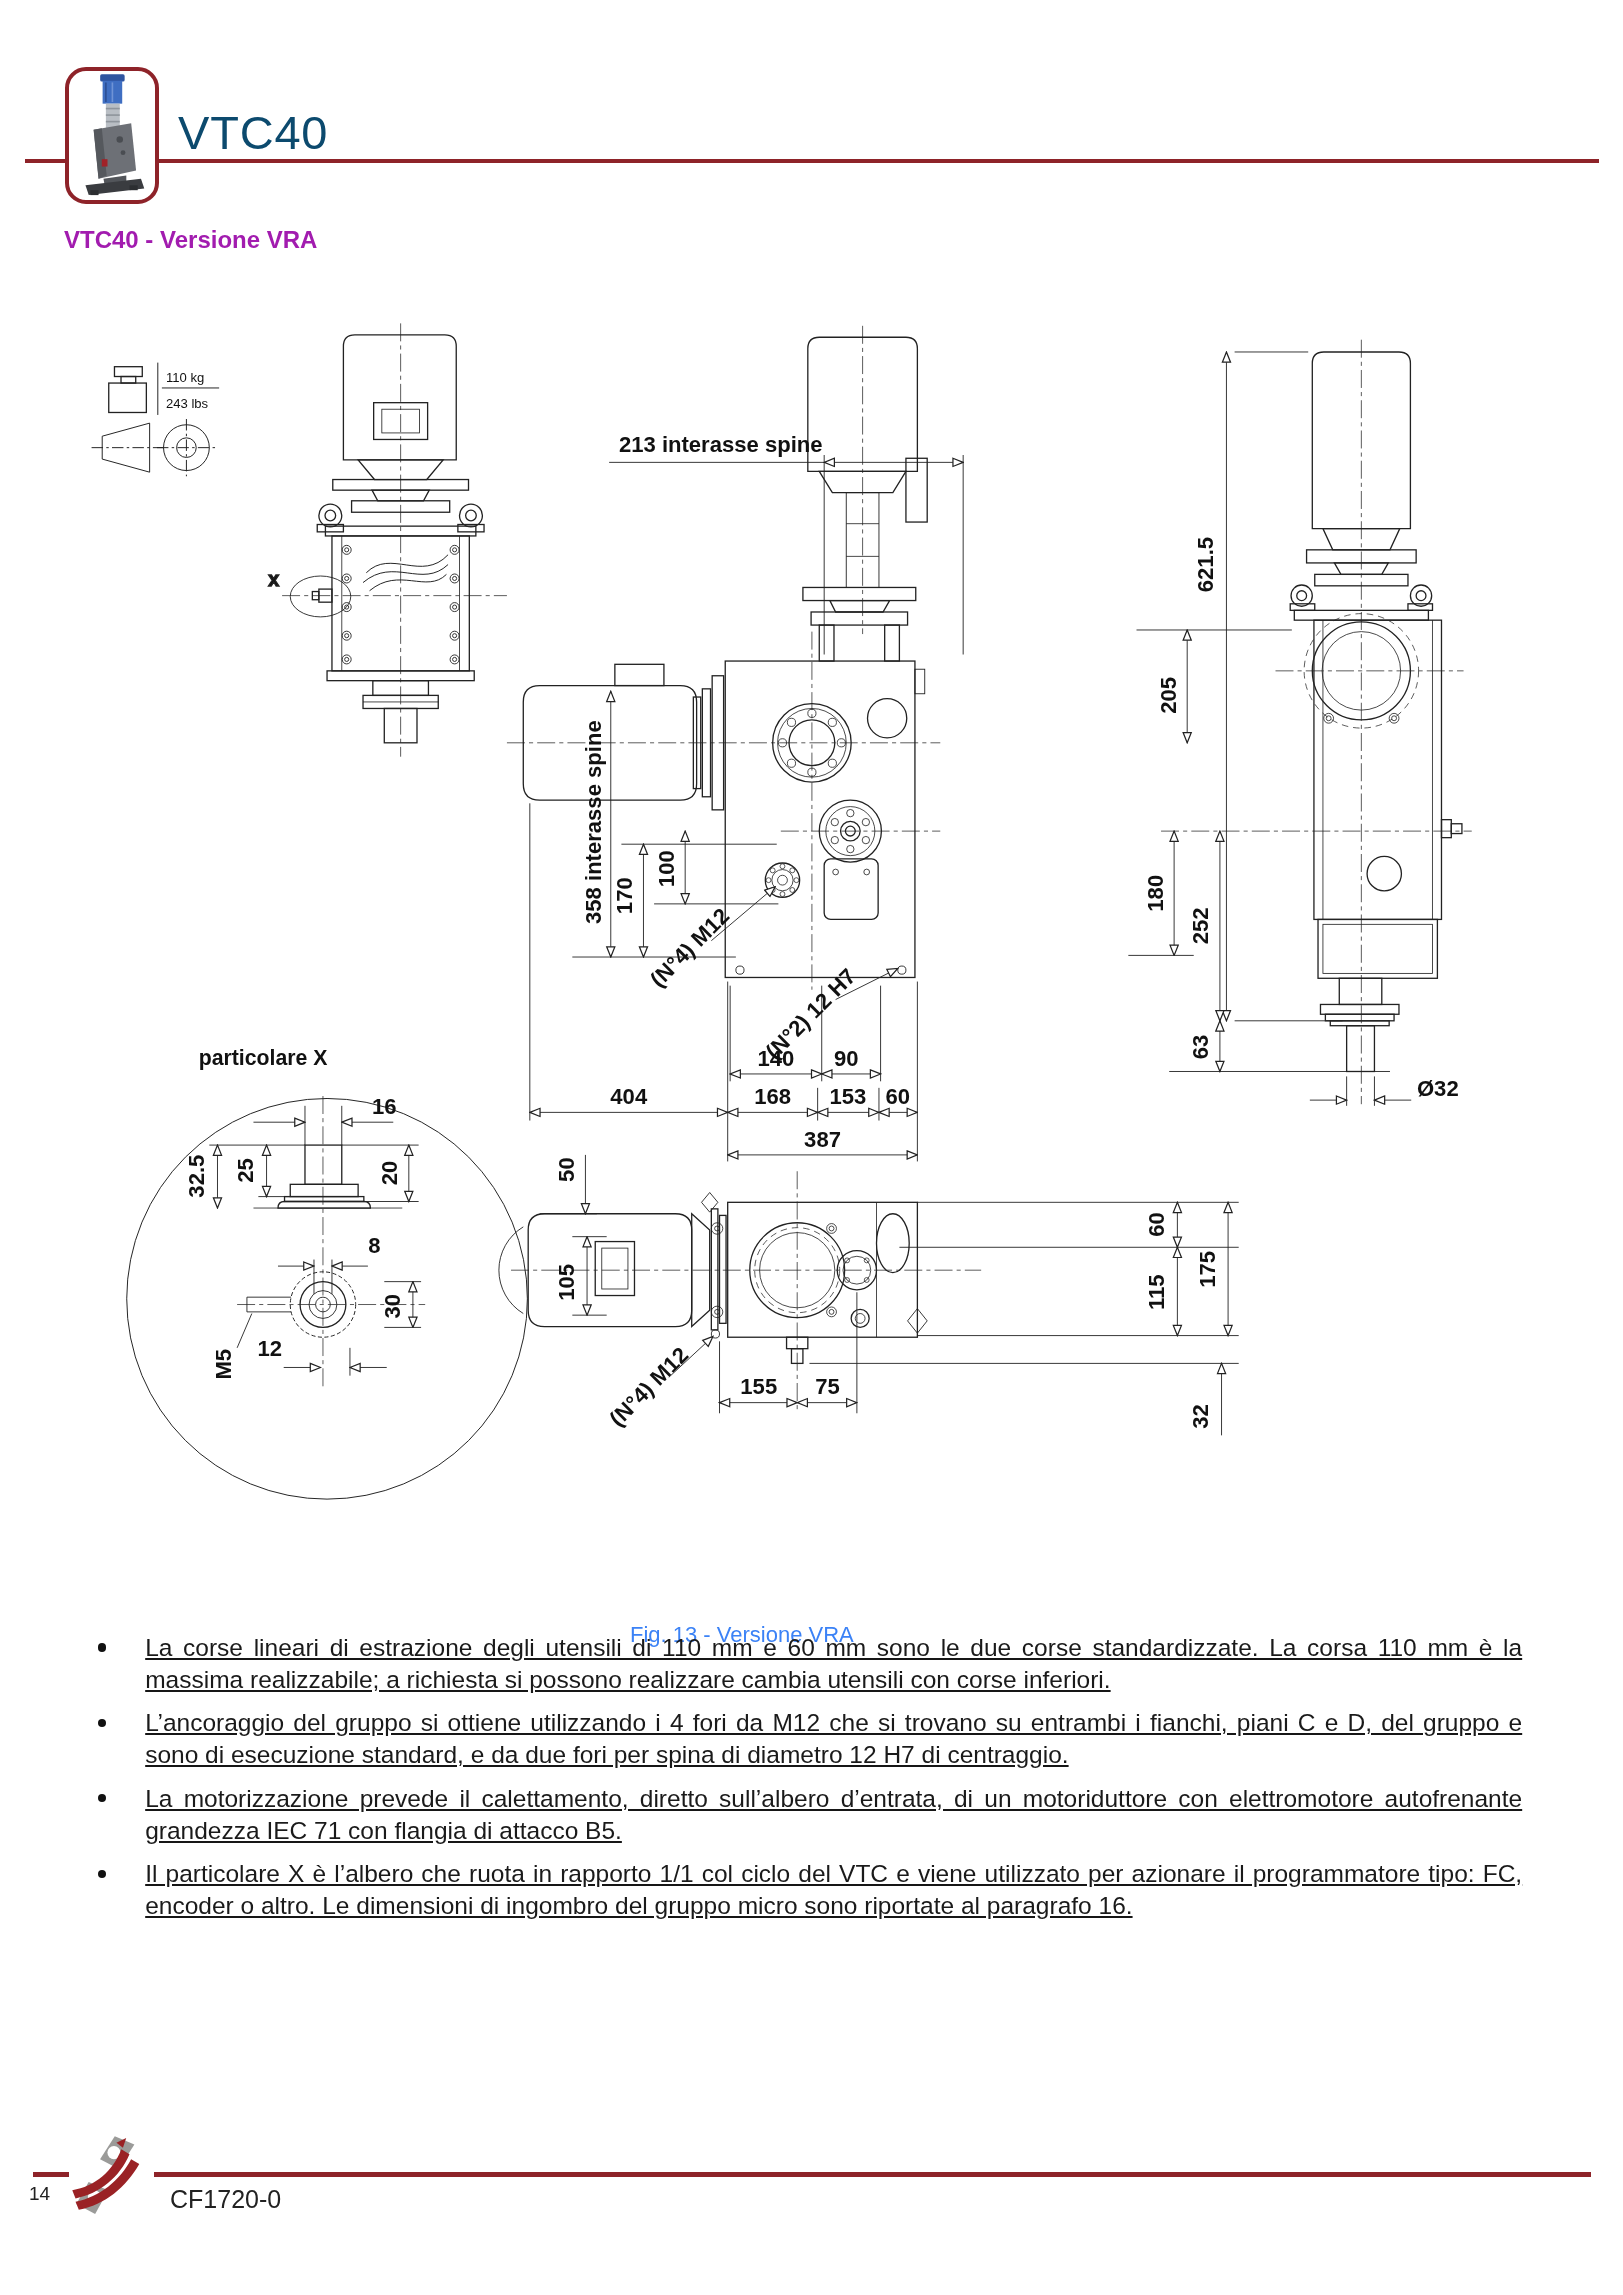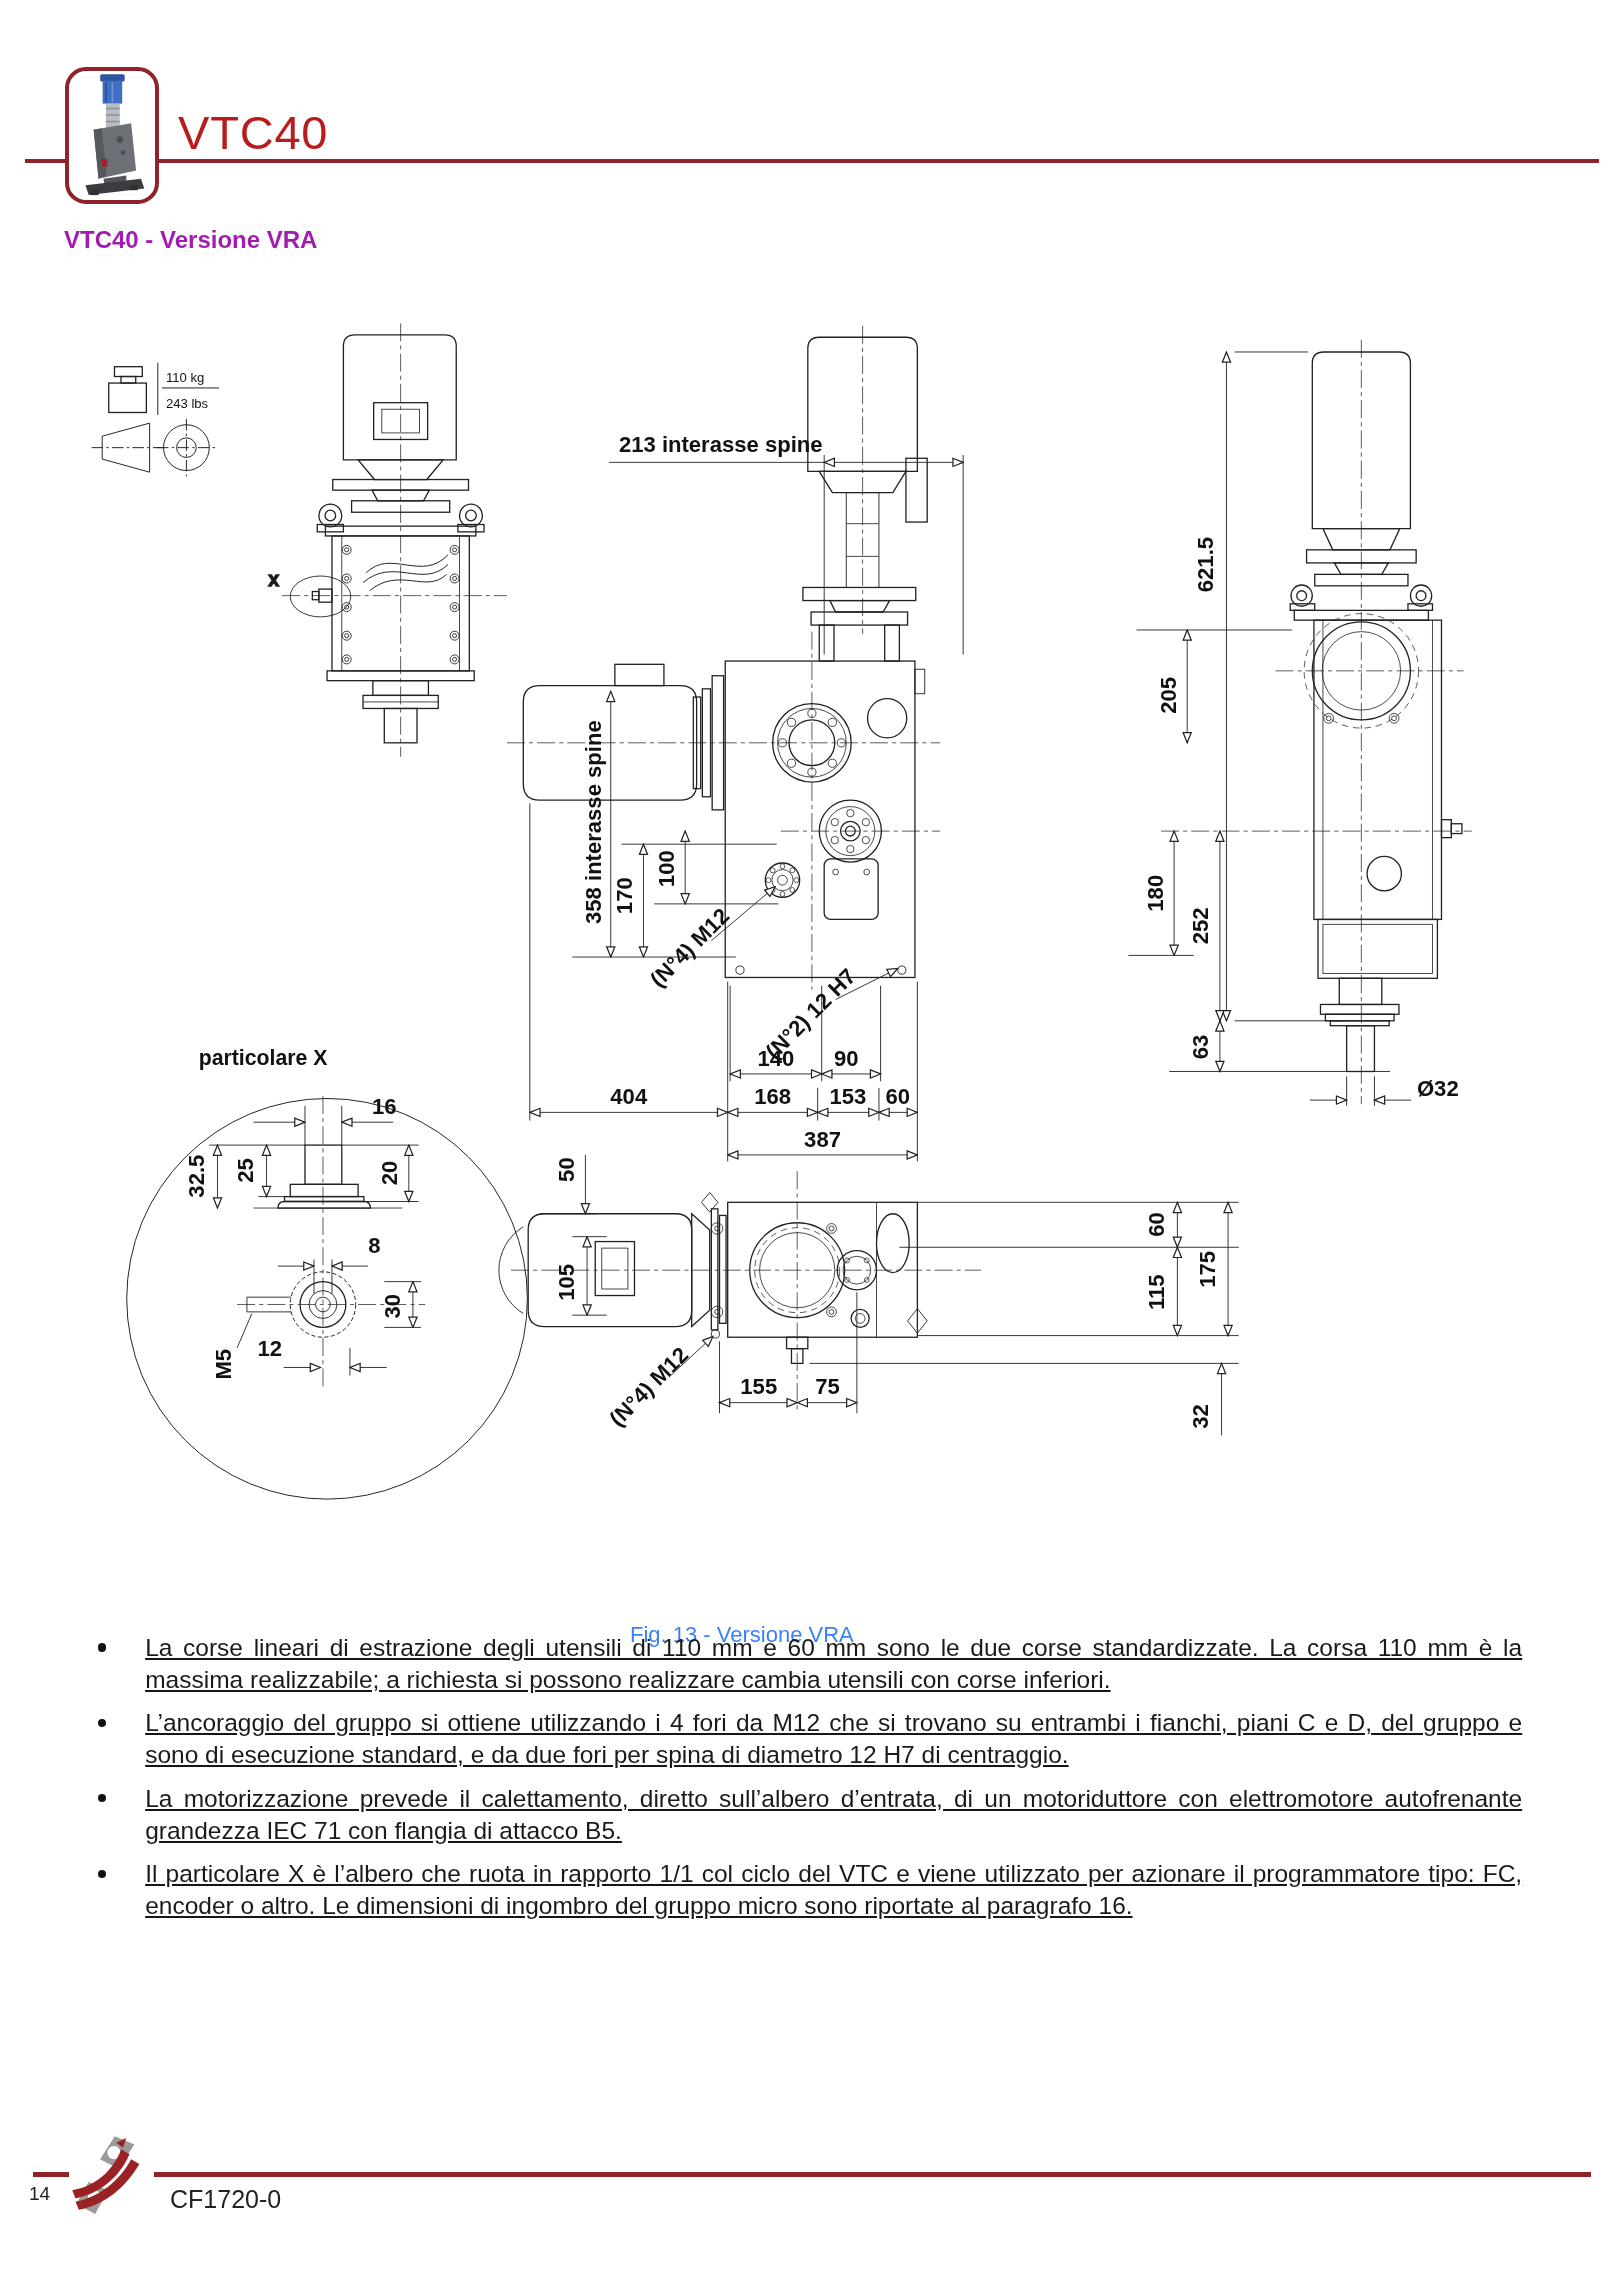--- a/index.html
+++ b/index.html
@@ -3,21 +3,21 @@
 <meta charset="utf-8">
 <style>
   html,body{margin:0;padding:0;}
   body{width:1623px;height:2295px;position:relative;background:#fff;
        font-family:"Liberation Sans",sans-serif;color:#161616;}
   .abs{position:absolute;}
   
   .rule{position:absolute;left:24.5px;top:159px;width:1574px;height:4.1px;background:#8e2329;}
   .logo-box{position:absolute;left:65px;top:67px;width:86px;height:129px;background:#fff;
             border:4.1px solid #8e2329;border-radius:21px;z-index:2;}
-  .page-title{position:absolute;left:178px;top:105px;font-size:47px;letter-spacing:0.8px;color:#b91c1c;}
+  .page-title{position:absolute;left:178px;top:105px;font-size:47px;letter-spacing:0.8px;color:#0c4a6e;}
   .subtitle{position:absolute;left:64px;top:226px;font-size:24px;font-weight:bold;color:#a21caf;}
   
   .caption{position:absolute;left:630px;top:1622px;font-size:22px;color:#3b82f6;}
   
   .bullets{position:absolute;left:98px;top:1632px;width:1425px;text-decoration:underline;}
   .bullet{display:flex;margin-bottom:11.4px;}
   .bullet .dot{flex:0 0 8.2px;width:8.2px;height:8.2px;border-radius:50%;background:#111;margin-top:11.4px;margin-right:39px;}
   .bullet p{margin:0;font-size:24.5px;line-height:32px;text-align:justify;color:#1a1a1a;width:1377px;}
   
   .footer-rule{position:absolute;left:33px;top:2172px;width:1558px;height:4.9px;background:#8e2329;}

